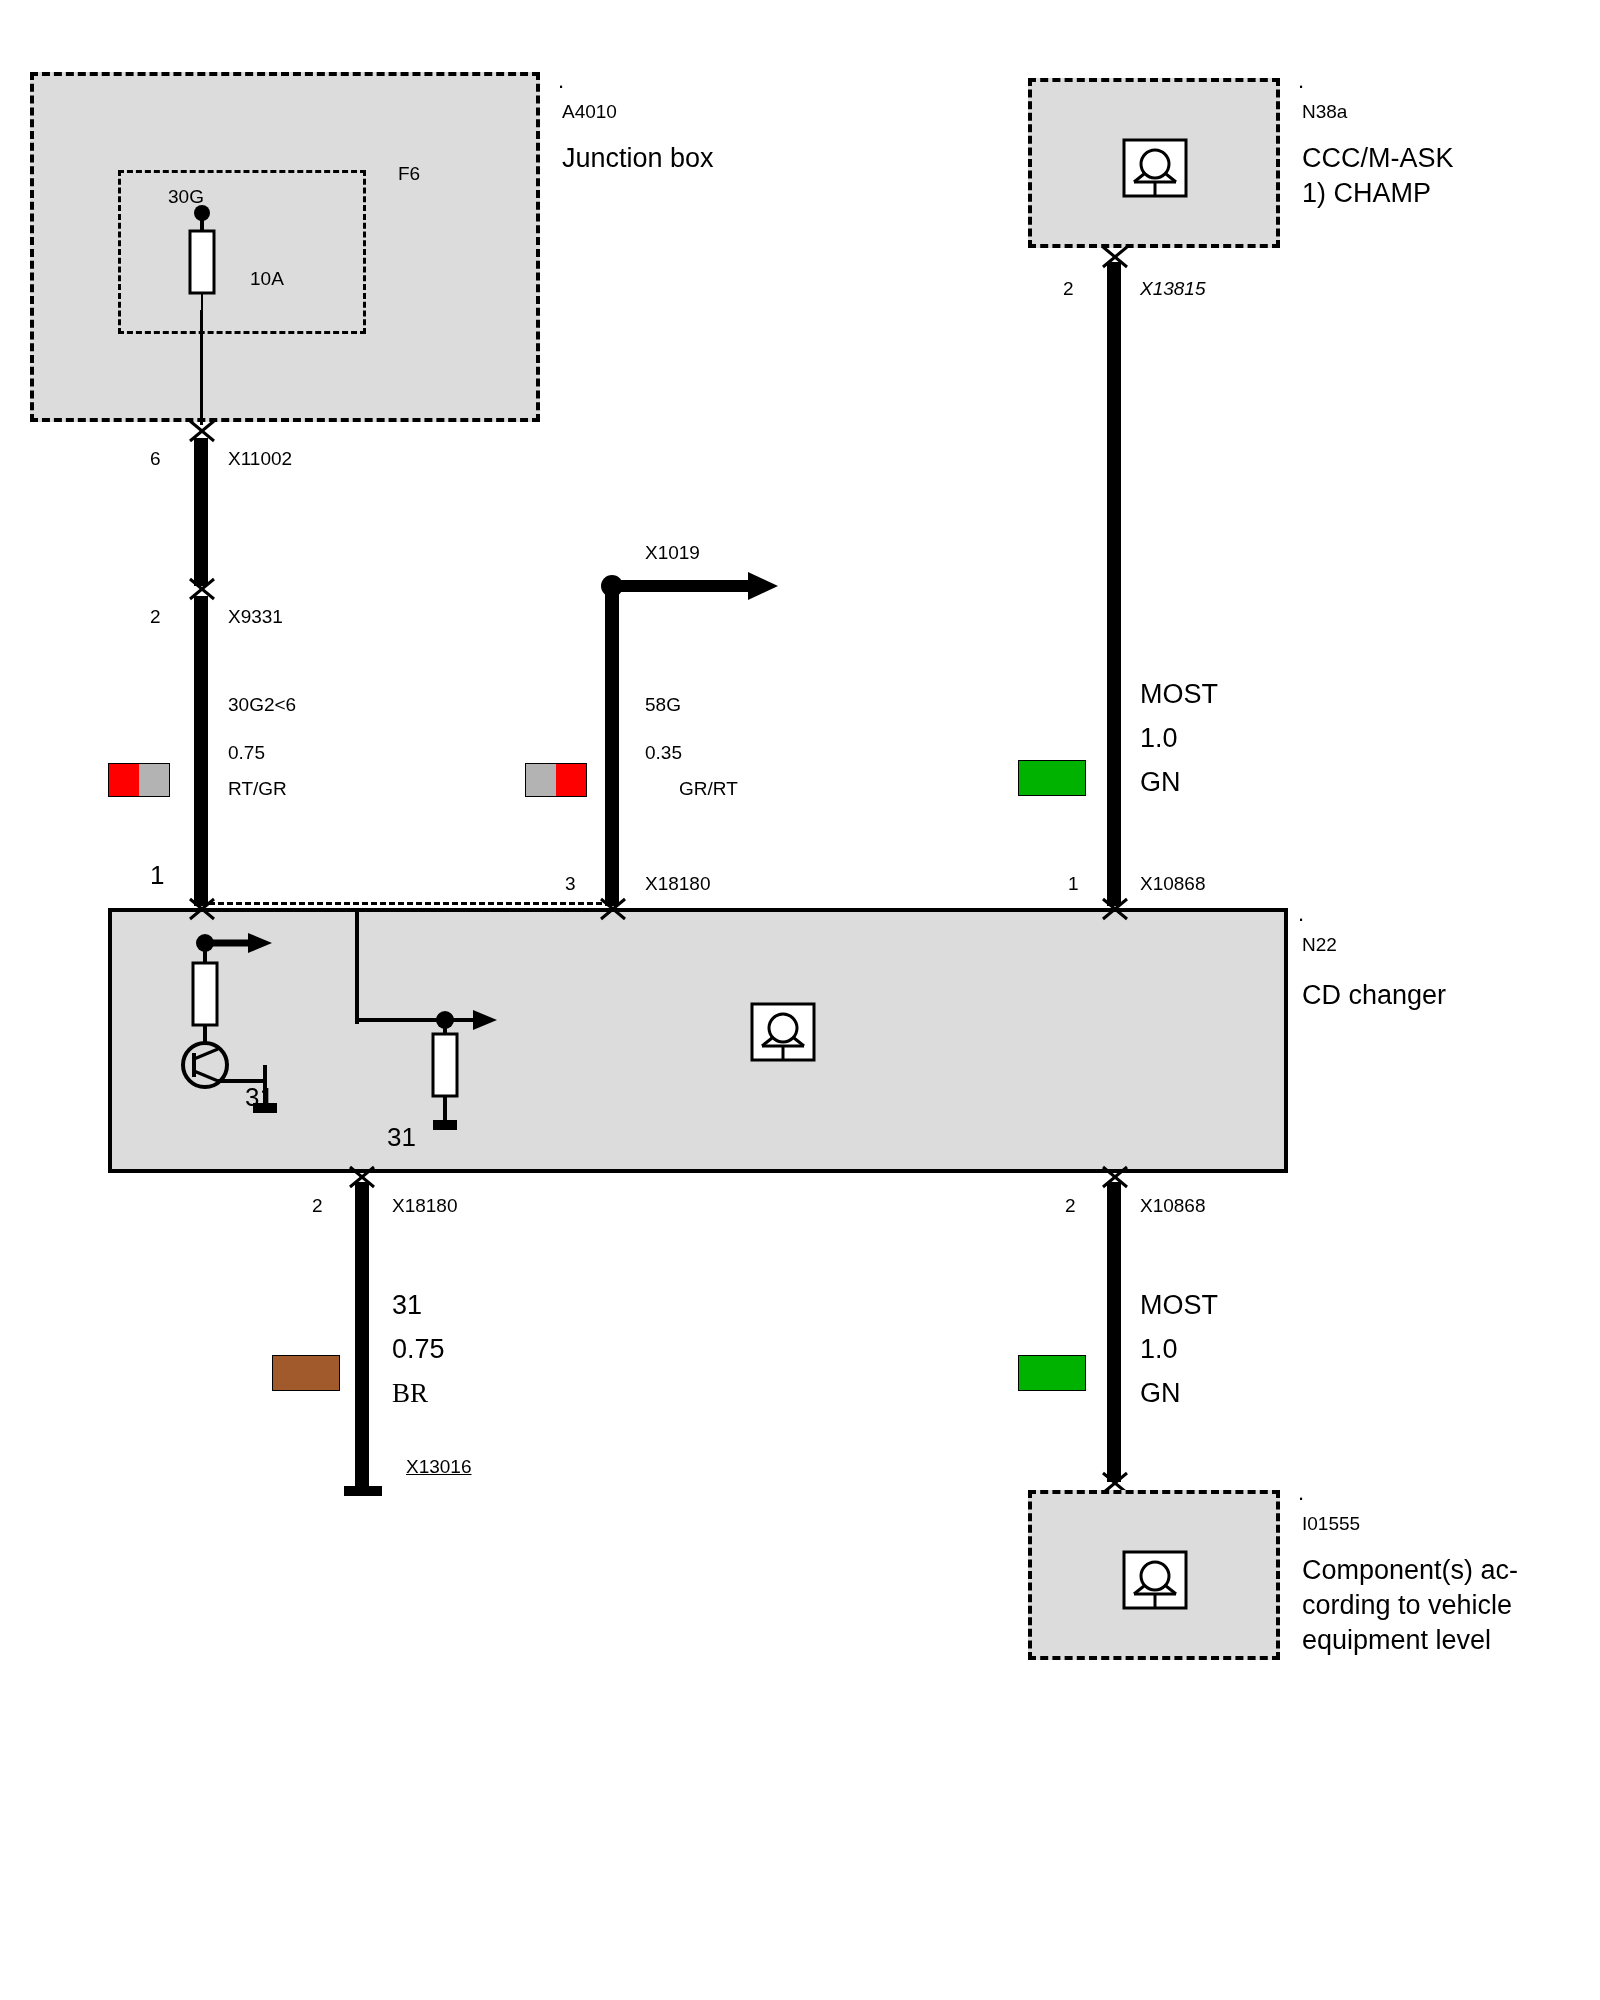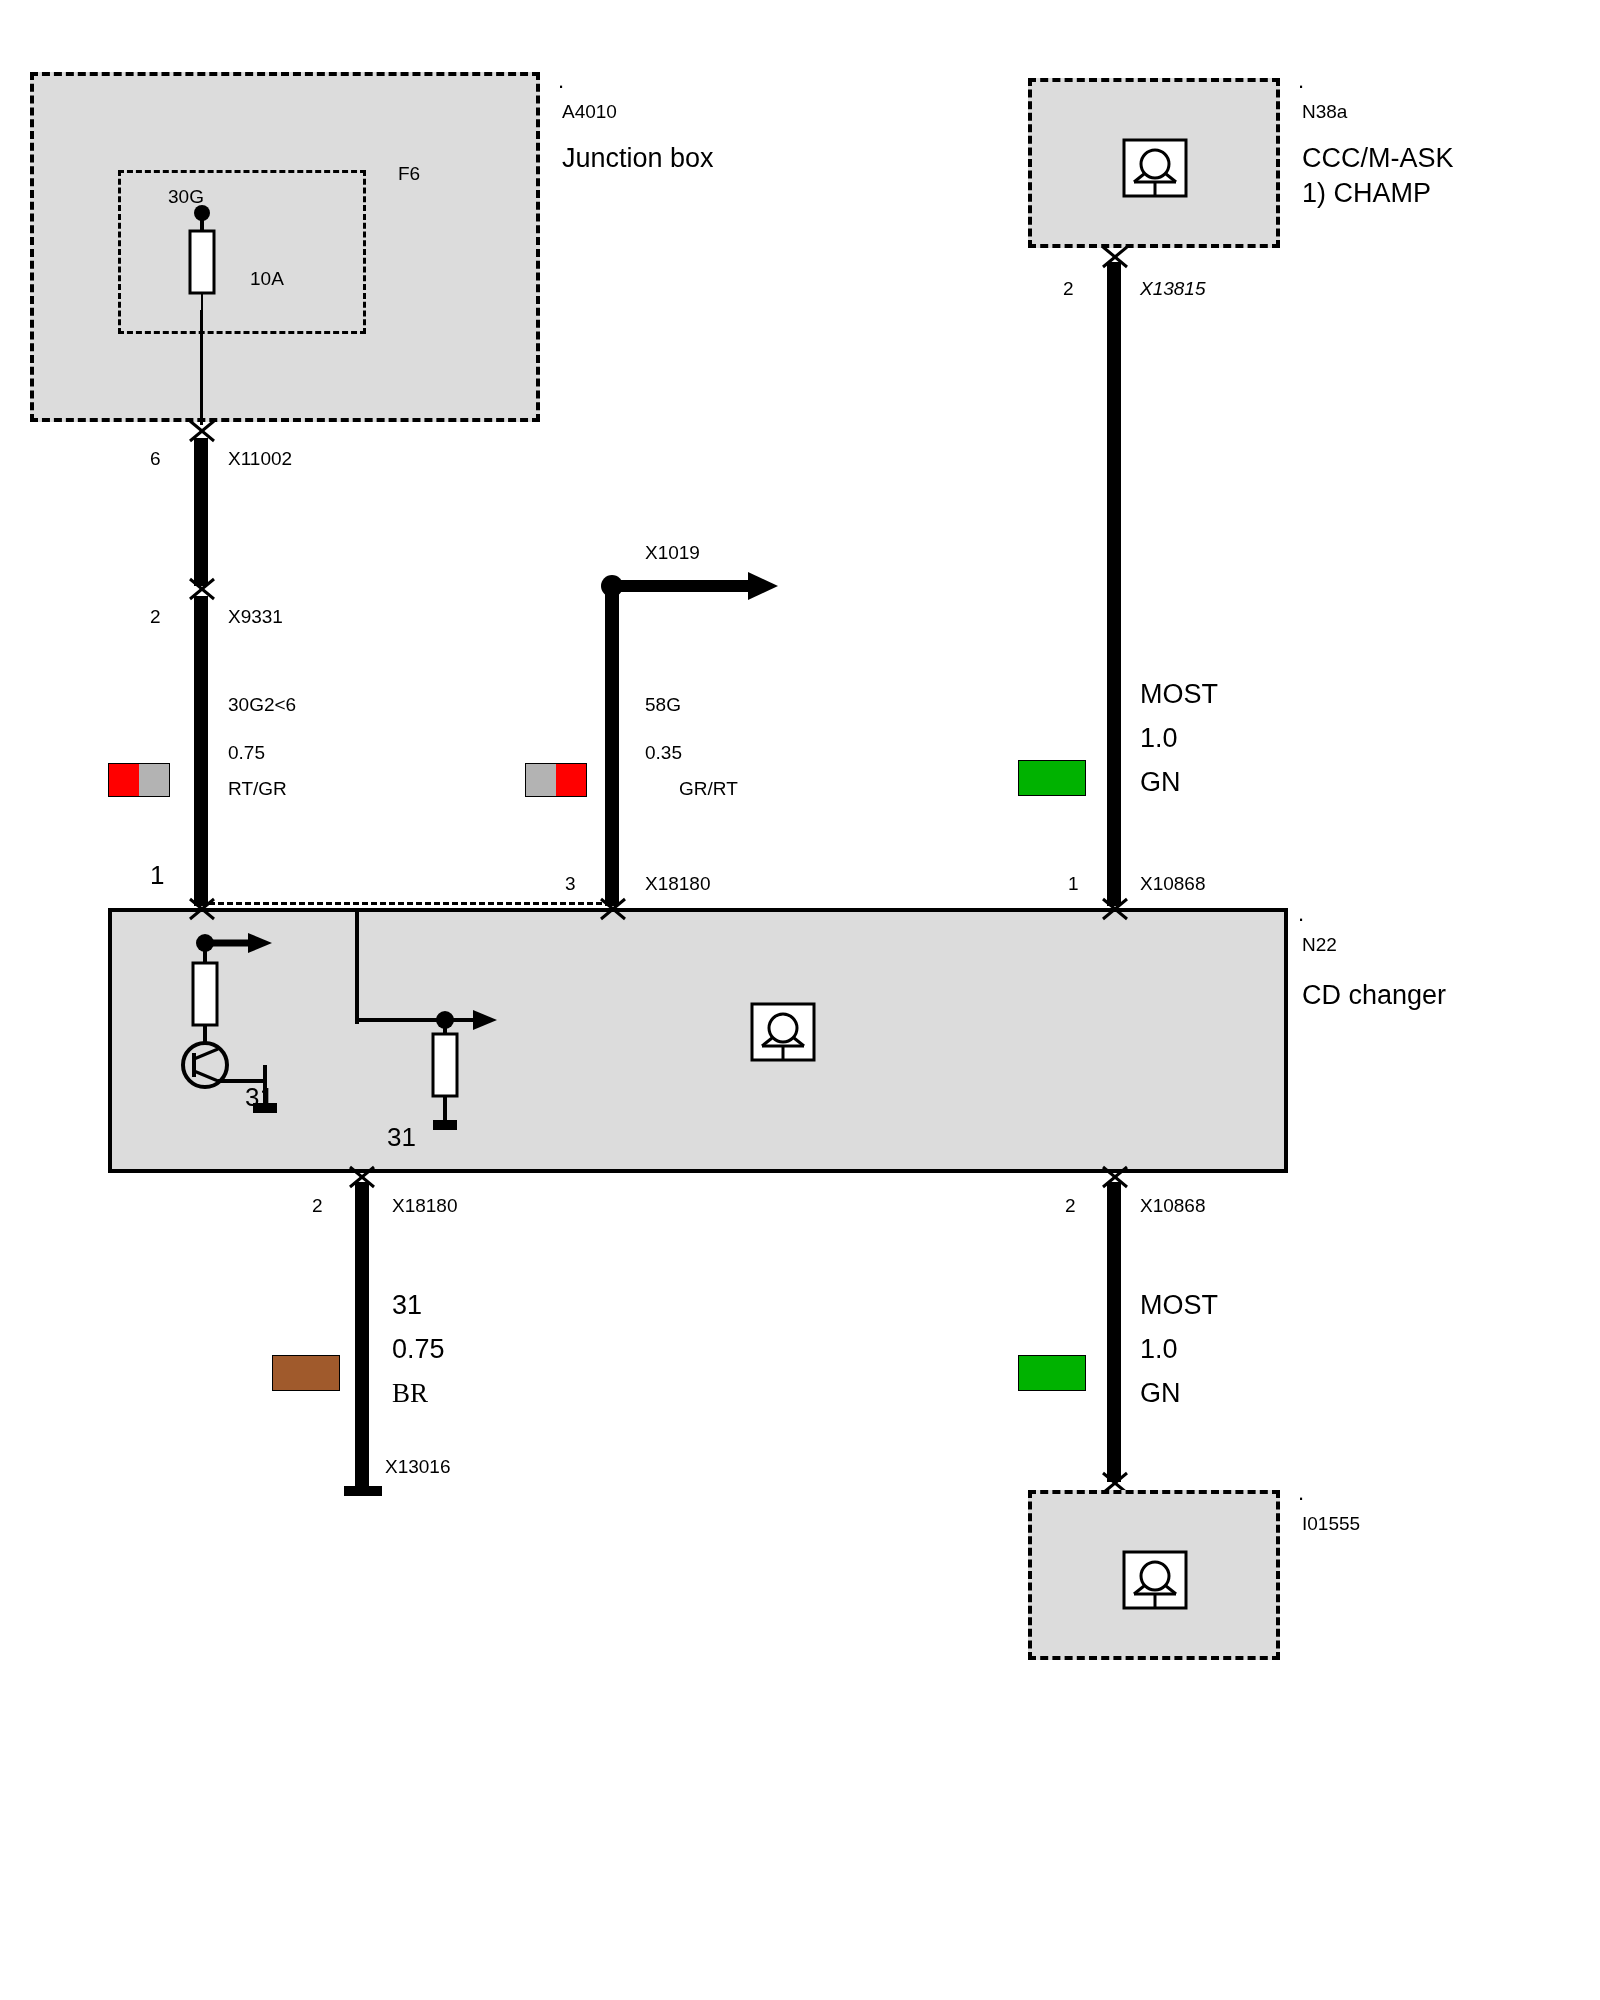--- a/index.html
+++ b/index.html
@@ -299,21 +299,21 @@
 
   <div class="abs wire-thick" style="left:355px; top:1182px; width:14px; height:308px;"></div>
 
   <div class="abs lbl-big" style="left:392px; top:1288px;">31</div>
   <div class="abs lbl-big" style="left:392px; top:1332px;">0.75</div>
   <div class="abs lbl-big" style="left:392px; top:1376px;font-family:Liberation Serif, serif;">BR</div>
   <div class="abs chip" style="left:272px; top:1355px; width:68px; height:36px;">
     <span style="width:100%; background:#a05a2c;"></span>
   </div>
 
-  <div class="abs lbl" style="left:385px; top:1455px;">X13016</div>
+  <div class="abs lbl" style="left:406px; top:1455px;text-decoration:underline;">X13016</div>
   <div class="abs" style="left:340px; top:1478px; width:46px; height:22px;">
     <svg width="46" height="22" viewBox="0 0 46 22">
       <line x1="23" y1="0" x2="23" y2="8" stroke="#000" stroke-width="10"></line>
       <rect x="4" y="8" width="38" height="10" fill="#000"></rect>
     </svg>
   </div>
 
   <div class="abs" style="left:1102px; top:1166px; width:26px; height:22px;">
     <svg width="26" height="22" viewBox="0 0 26 22">
       <path d="M1 1 L13 11 L25 1" fill="none" stroke="#000" stroke-width="3"></path>
@@ -345,14 +345,17 @@
       <rect x="2" y="2" width="62" height="56" fill="#ffffff" stroke="#000" stroke-width="3"></rect>
       <circle cx="33" cy="26" r="14" fill="none" stroke="#000" stroke-width="3"></circle>
       <line x1="12" y1="44" x2="54" y2="44" stroke="#000" stroke-width="3"></line>
       <line x1="22" y1="36" x2="12" y2="44" stroke="#000" stroke-width="3"></line>
       <line x1="44" y1="36" x2="54" y2="44" stroke="#000" stroke-width="3"></line>
       <line x1="33" y1="44" x2="33" y2="58" stroke="#000" stroke-width="3"></line>
     </svg>
   </div>
   <div class="abs lbl dot-mark" style="left:1298px; top:1482px;">.</div>
   <div class="abs lbl-id" style="left:1302px; top:1513px;">I01555</div>
+  <div class="abs lbl-big" style="left:1302px; top:1553px;">Component(s) ac-
+cording to vehicle
+equipment level</div>
 
 </div>
 
 </body></html>

